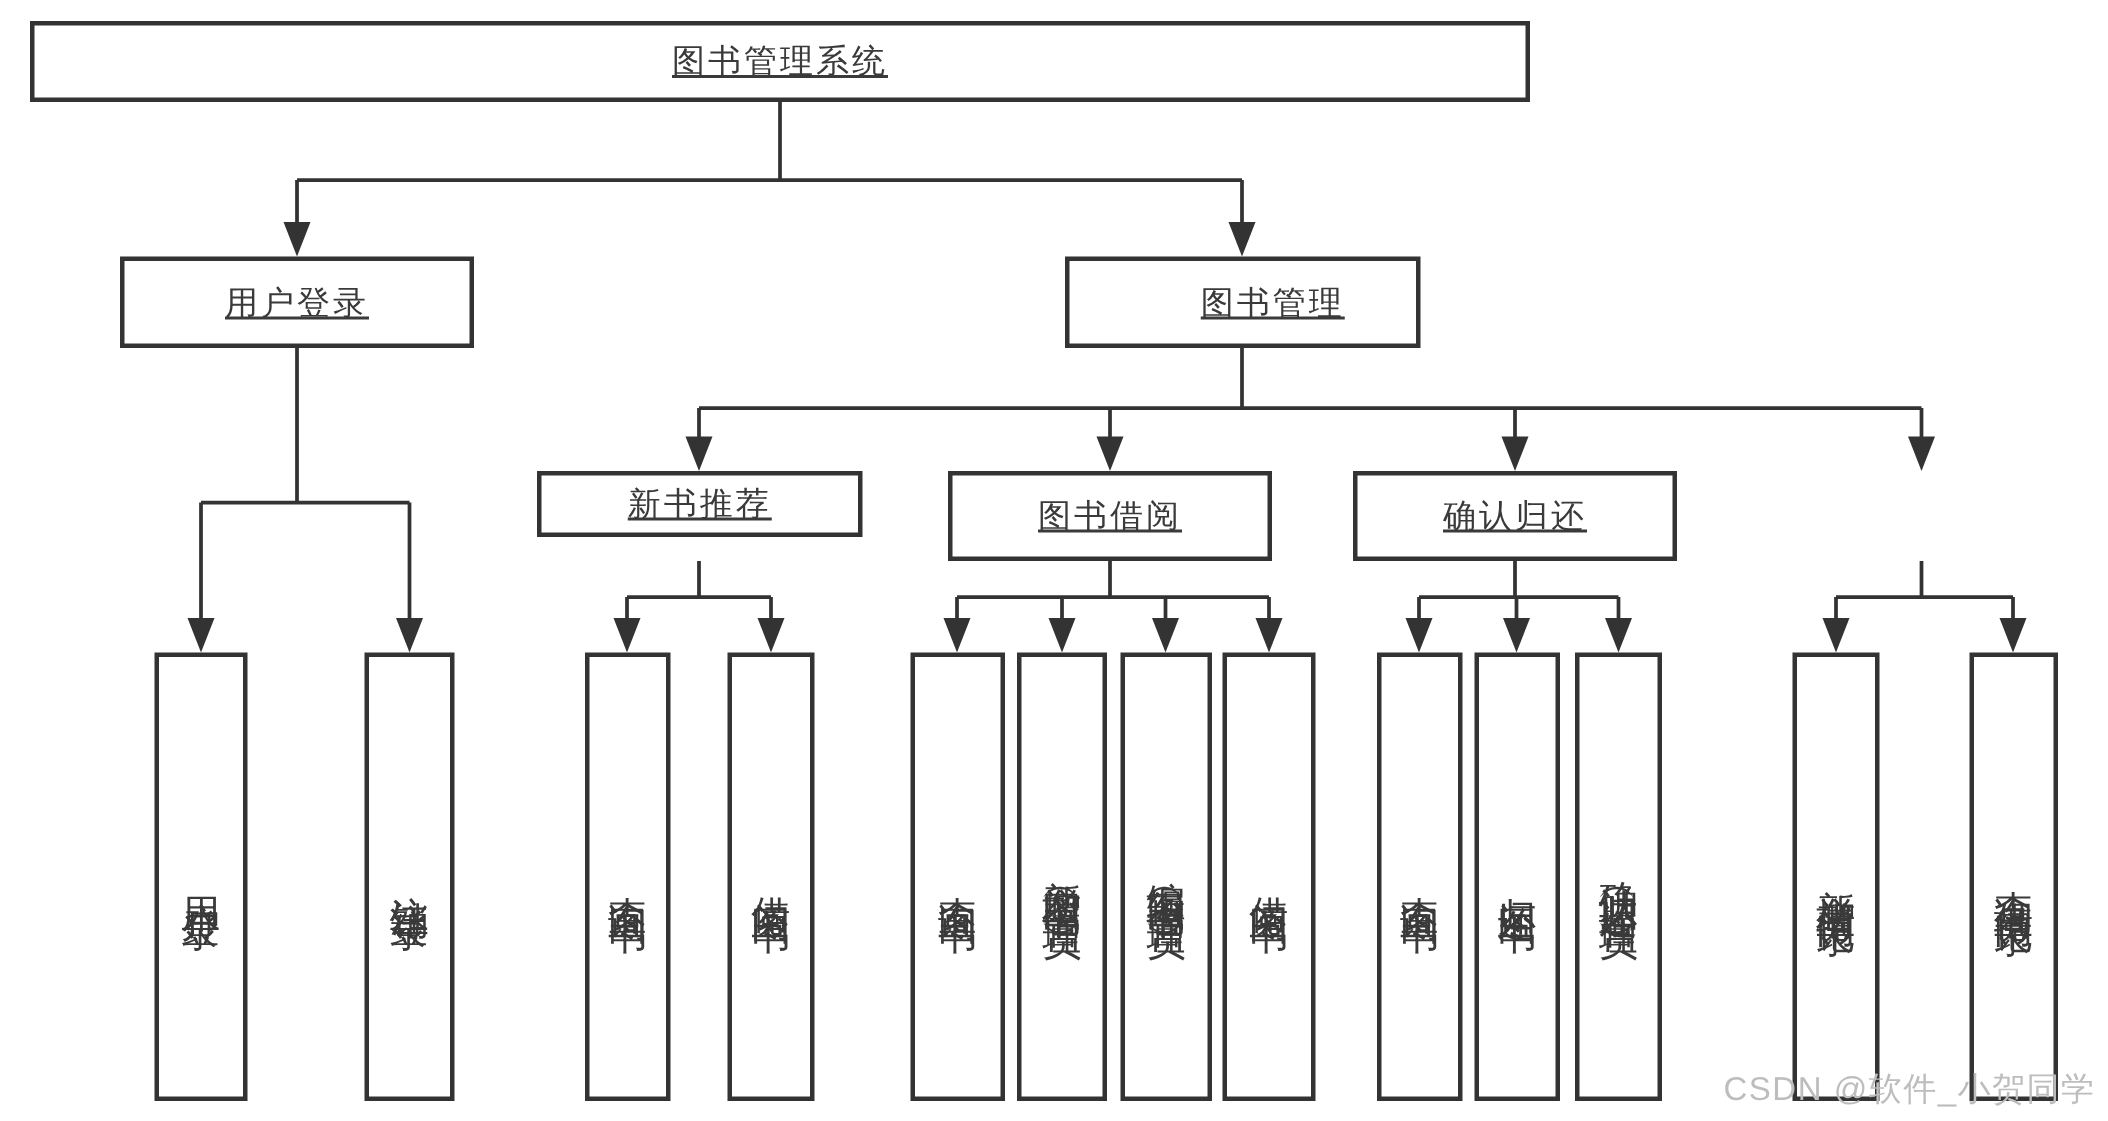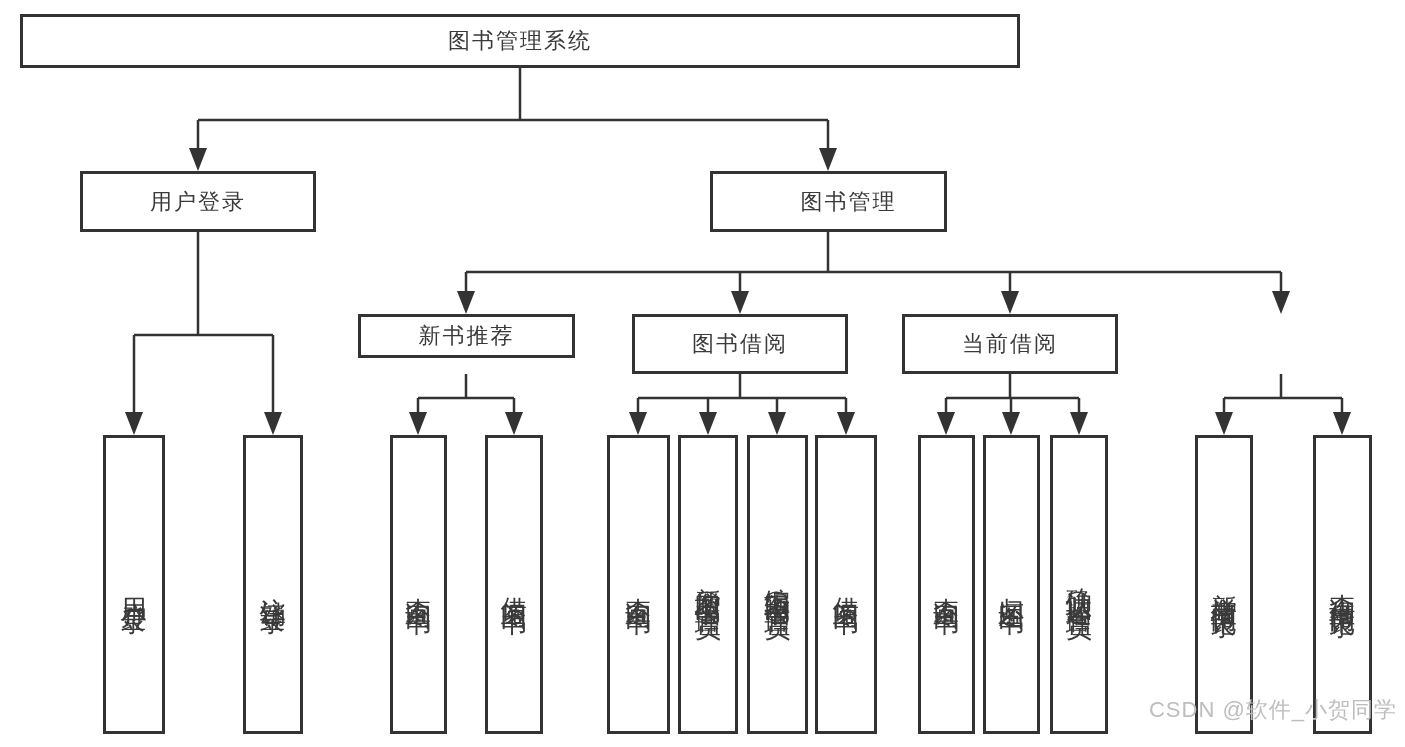--- a/index.html
+++ b/index.html
@@ -26,32 +26,33 @@
     display: flex;
     align-items: center;
     justify-content: center;
     z-index: 2;
     text-align: center;
   }
   .hbox {
     font-size: 22px;
     letter-spacing: 2px;
     line-height: 1;
+    text-decoration: underline;
   }
   .vbox {
     writing-mode: vertical-rl;
     text-orientation: mixed;
     font-size: 26px;
     letter-spacing: 4px;
     line-height: 1.1;
   }
   .watermark {
     position: absolute;
     right: 8px;
-    bottom: 22px;
+    bottom: 6px;
     font-size: 22px;
     color: #bdbdbd;
     letter-spacing: 1px;
     z-index: 5;
     white-space: nowrap;
   }
 </style>
 </head>
 <body>
 
@@ -123,21 +124,21 @@
     <span>图书管理</span>
   </div>
 
   <div class="node hbox" style="left:358px; top:314px; width:217px; height:44px;">
     <span>新书推荐</span>
   </div>
   <div class="node hbox" style="left:632px; top:314px; width:216px; height:60px;">
     <span>图书借阅</span>
   </div>
   <div class="node hbox" style="left:902px; top:314px; width:216px; height:60px;">
-    <span>当前借阅</span>
+    <span>确认归还</span>
   </div>
 
   <div class="node vbox" style="left:103px; top:435px; width:62px; height:299px;">
     <span>用户登录</span>
   </div>
   <div class="node vbox" style="left:243px; top:435px; width:60px; height:299px;">
     <span>注销登录</span>
   </div>
 
   <div class="node vbox" style="left:390px; top:435px; width:57px; height:299px;">

